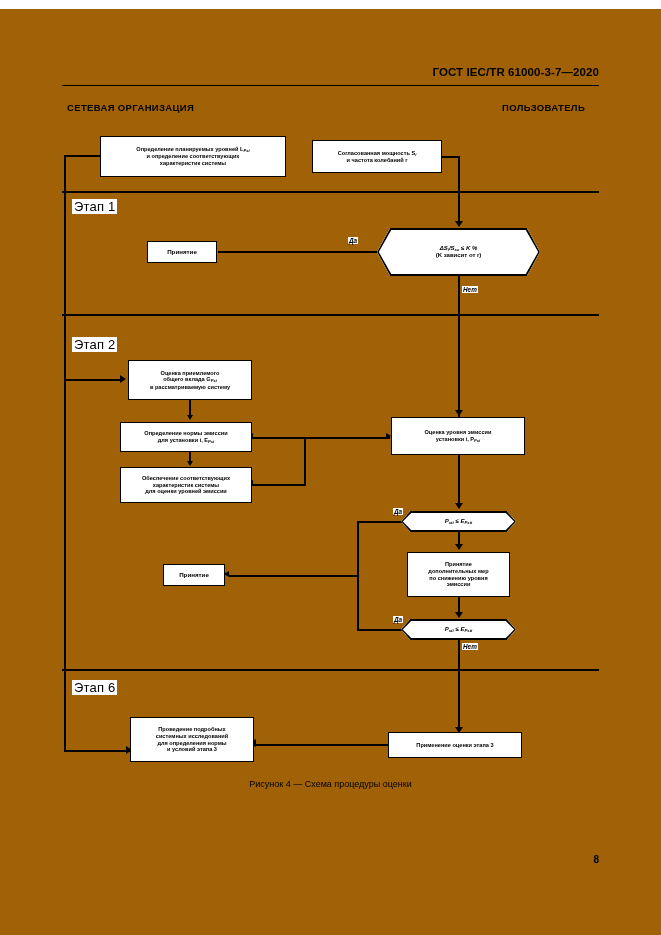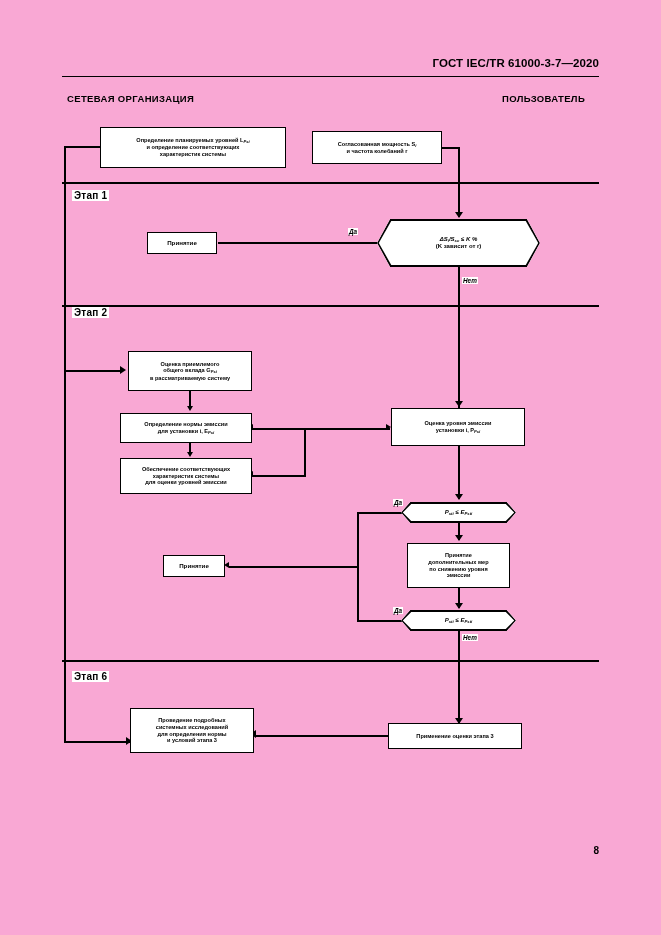--- a/index.html
+++ b/index.html
@@ -12,21 +12,22 @@
     height: 935px;
     position: relative;
     font-family: "Liberation Sans", sans-serif;
     color: #000000;
     overflow: hidden;
   }
 
   .page {
     position: absolute;
     inset: 0;
-    background: #f9a8d4;
+    background: #a16207;
+    margin-top: 9px;
   }
 
   
   .doc-header {
     position: absolute;
     top: 57px;
     right: 62px;
     font-size: 11.5px;
     font-weight: bold;
     letter-spacing: 0.1px;
@@ -178,22 +179,22 @@
     position: absolute;
     left: 62px;
     right: 62px;
     height: 1.8px;
     background: #000000;
     z-index: 1;
   }
   .stage-label {
     position: absolute;
     left: 72px;
-    font-size: 10px;
-    font-weight: bold;
+    font-size: 13px;
+    font-weight: normal;
     letter-spacing: 0.2px;
     white-space: nowrap;
     background: #fff;
     padding: 0 2px;
     z-index: 4;
   }
 
   
   .branch-label {
     position: absolute;
@@ -234,21 +235,21 @@
 
   <div class="col-title network">СЕТЕВАЯ ОРГАНИЗАЦИЯ</div>
   <div class="col-title user">ПОЛЬЗОВАТЕЛЬ</div>
 
   <div class="flow">
 
     <div class="stage-rule" style="top:182px;"></div>
     <div class="stage-label" style="top:190px;">Этап 1</div>
 
     <div class="stage-rule" style="top:305px;"></div>
-    <div class="stage-label" style="top:307px;">Этап 2</div>
+    <div class="stage-label" style="top:328px;">Этап 2</div>
 
     <div class="stage-rule" style="top:660px;"></div>
     <div class="stage-label" style="top:671px;">Этап 6</div>
 
     <div class="node" style="left:100px; top:127px; width:186px; height:41px;">
       <span class="lines">
         <span class="ln"><span>Определение планируемых уровней L</span><i><sub>Psi</sub></i></span>
         <span class="ln">и определение соответствующих</span>
         <span class="ln">характеристик системы</span>
       </span>
@@ -408,15 +409,16 @@
     </div>
 
     <div class="ln-h thick" style="left:256px; top:735px; width:133px;"></div>
     <div class="arrow left" style="left:250px; top:730px;"></div>
 
     <div class="ln-h" style="left:64px; top:741px; width:68px;"></div>
     <div class="arrow right" style="left:126px; top:737px;"></div>
 
   </div>
 
+  <div class="caption">Рисунок 4 — Схема процедуры оценки</div>
   <div class="folio">8</div>
 
 </div>
 
 </body></html>

